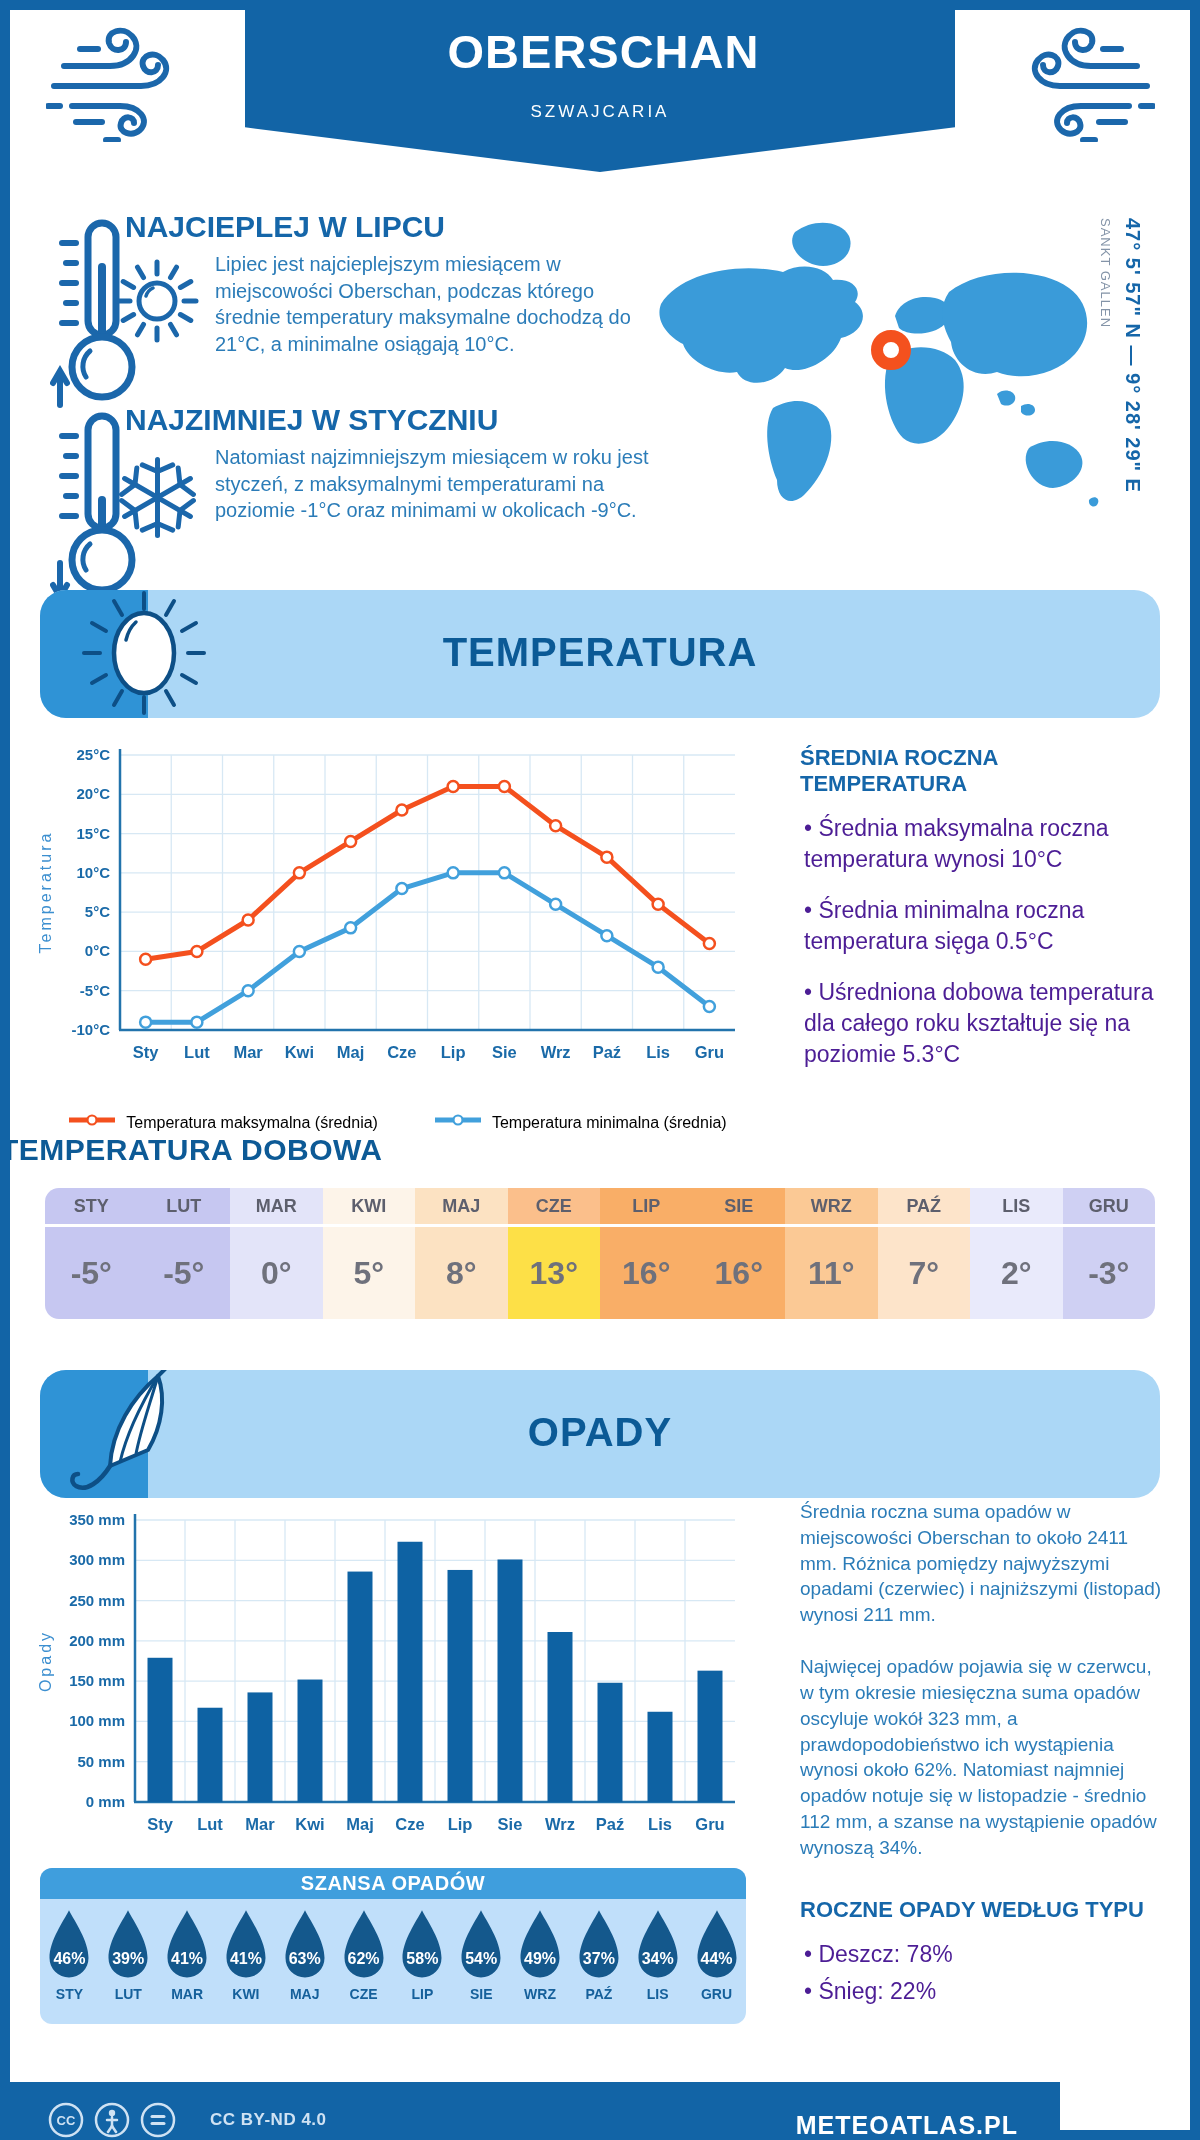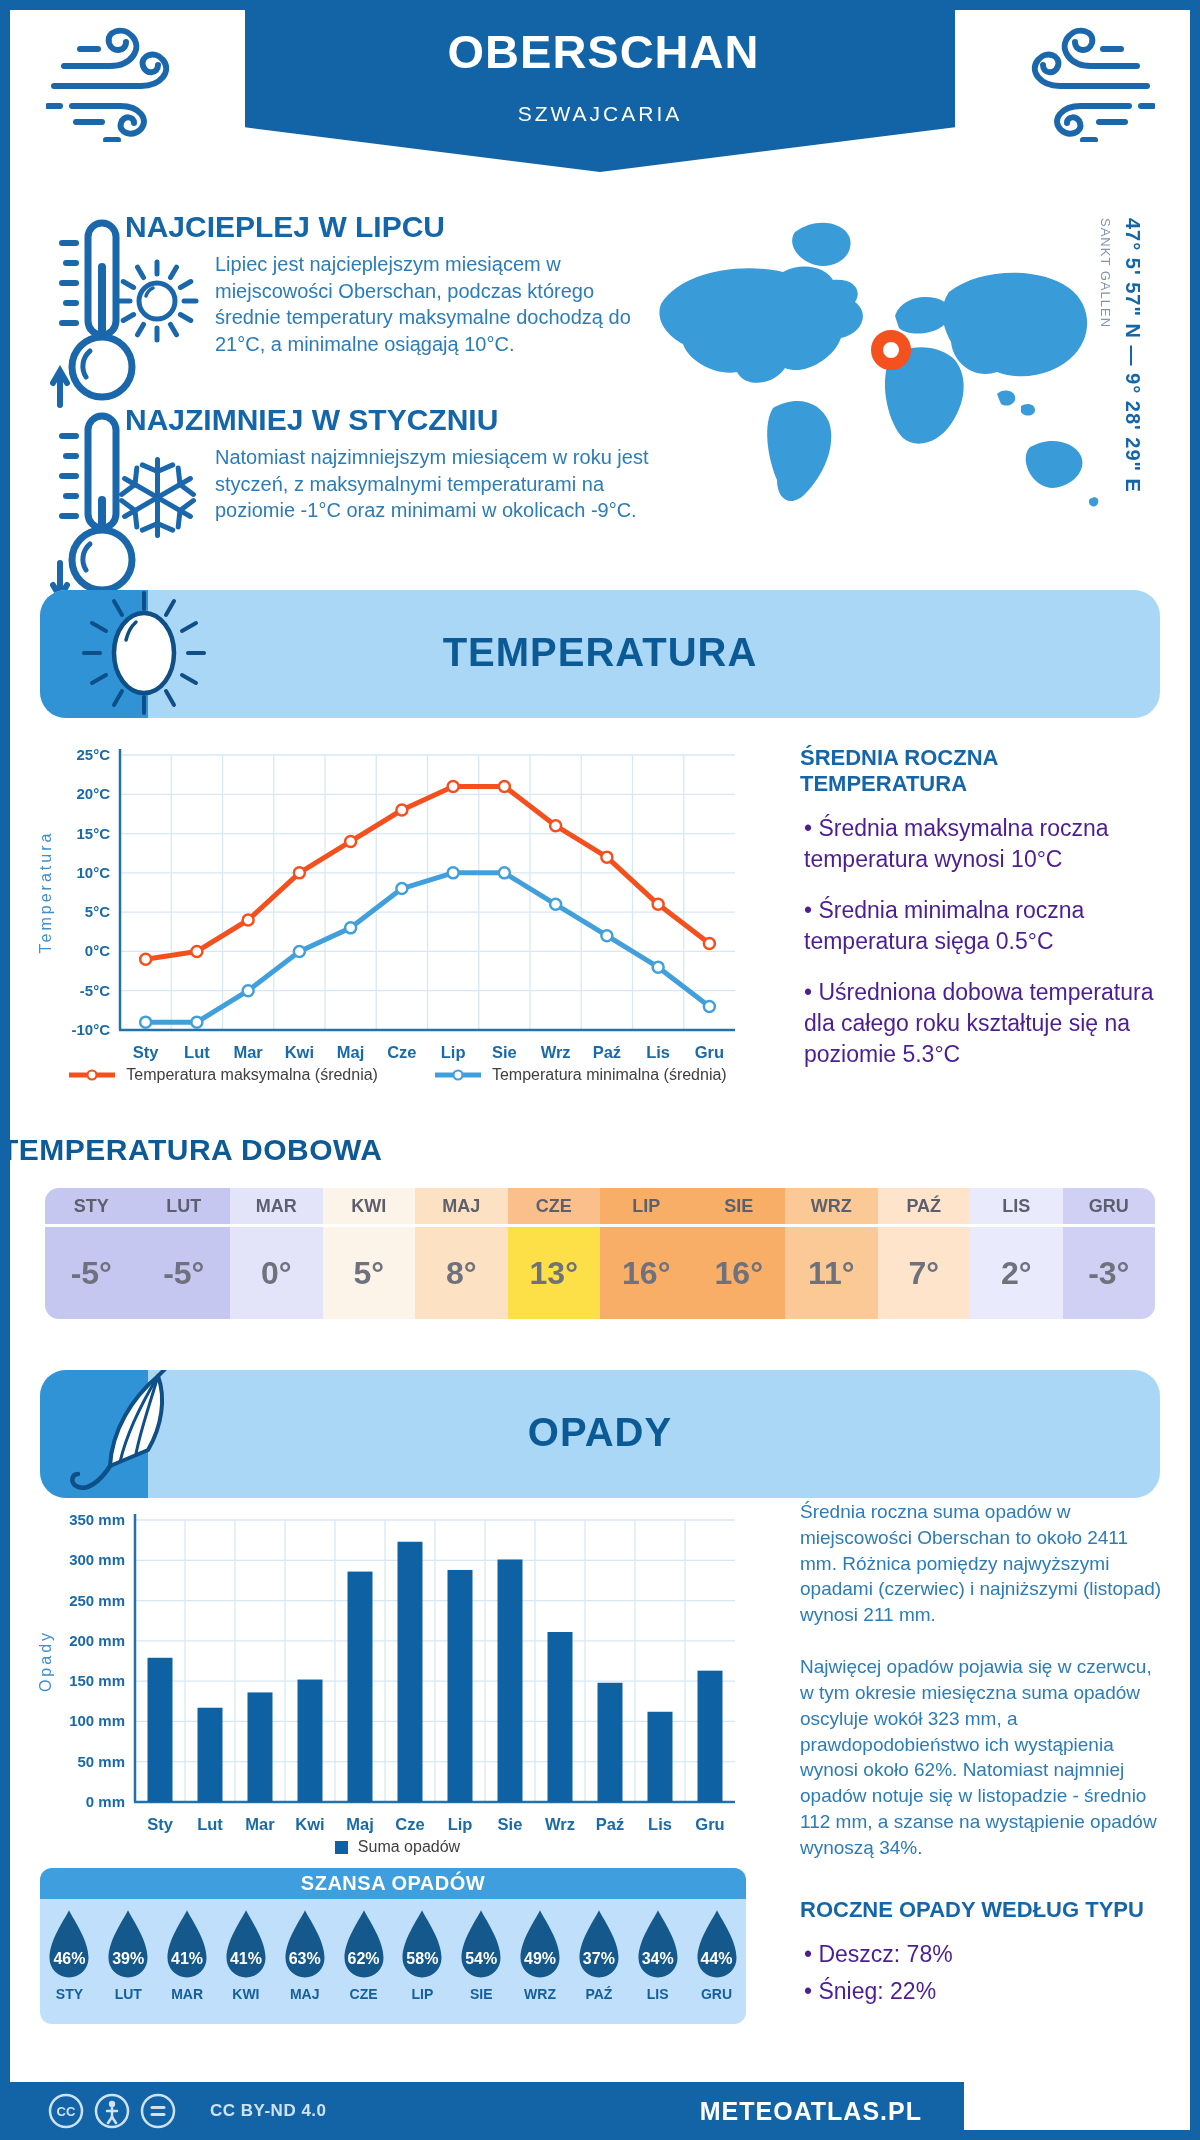--- a/index.html
+++ b/index.html
@@ -6,21 +6,21 @@
   .page{position:relative;width:1200px;height:2140px;background:#fff;overflow:hidden;
         font-family:"Liberation Sans","DejaVu Sans",sans-serif;}
   .frame{position:absolute;inset:0;border:10px solid #1264a6;z-index:40;pointer-events:none;}
   svg{display:block}
   
   .banner{position:absolute;left:245px;top:0;width:710px;height:172px;background:#1264a6;
           clip-path:polygon(0 0,100% 0,100% 74%,50% 100%,0 74%);}
   .banner .title{position:absolute;left:7px;right:0;top:24px;text-align:center;color:#fff;
           font-size:47px;font-weight:800;letter-spacing:1px;}
   .banner .subtitle{position:absolute;left:0;right:0;top:102px;text-align:center;color:#fff;
-          font-size:21px;font-weight:400;letter-spacing:3px;}
+          font-size:17px;font-weight:400;letter-spacing:3px;}
   .wind{position:absolute;top:22px;width:190px;height:120px;}
   .wind.left{left:46px}.wind.right{left:965px;transform:scaleX(-1);}
   
   .hl-h{position:absolute;left:125px;width:520px;font-size:30px;font-weight:800;color:#1566a9;}
   .hl-p{position:absolute;left:215px;width:445px;font-size:20px;line-height:1.33;color:#2b7cb8;}
   .thermo{position:absolute;left:50px;width:90px;height:195px;}
   .sun-small{position:absolute;left:112px;width:90px;height:90px;}
   .snow{position:absolute;left:110px;width:95px;height:95px;}
   
   .map{position:absolute;left:645px;top:208px;width:460px;height:335px;}
@@ -32,21 +32,21 @@
   .secban .sq{position:absolute;left:0;top:0;width:108px;height:128px;background:#2f93d6;
           border-radius:26px 0 0 26px;}
   .secban .bicon{position:absolute;left:0;top:0;width:190px;height:128px;}
   .secban .btitle{position:absolute;left:0;right:0;top:40px;text-align:center;font-size:40px;
           font-weight:800;color:#0b5a96;letter-spacing:1px;}
   
   .chart{position:absolute;left:40px;}
   .axis-title{position:absolute;width:240px;height:22px;text-align:center;transform:rotate(-90deg);
           font-size:16px;color:#3c8fd0;letter-spacing:3px;}
   .legend{position:absolute;left:45px;width:705px;display:flex;justify-content:center;gap:56px;}
-  .legend .item{display:flex;align-items:center;gap:10px;font-size:16px;color:#404040;}
+  .legend .item{display:flex;align-items:flex-start;gap:10px;font-size:16px;color:#000000;margin-top:48px;}
   
   .sidecol{position:absolute;left:800px;width:370px;}
   .side-h{font-size:22px;font-weight:800;color:#1566a9;margin:0 0 16px 0;}
   .side-b{font-size:23px;line-height:1.35;color:#4c1d95;margin:0 0 20px 4px;}
   .side-p{font-size:19px;line-height:1.36;color:#2b7cb8;margin:0 0 26px 0;}
   
   .daily-h{position:absolute;left:0;right:0;top:1133px;text-align:left;font-size:30px;
           font-weight:800;color:#0d5a96;letter-spacing:.5px;}
   .daily{position:absolute;left:45px;top:1188px;width:1110px;display:flex;border-radius:14px;overflow:hidden;}
   .dcol{flex:1;display:flex;flex-direction:column;gap:3px;}
@@ -56,22 +56,22 @@
   .chance{position:absolute;left:40px;top:1868px;width:706px;height:156px;border-radius:12px;
           overflow:hidden;background:#c0dffa;}
   .chance .chead{height:31px;line-height:31px;background:#3f9edd;text-align:center;color:#fff;
           font-size:20px;font-weight:700;letter-spacing:.5px;}
   .chance .cbody{position:absolute;left:0;top:31px;right:0;bottom:0;display:flex;}
   .dropcol{flex:1;display:flex;flex-direction:column;align-items:center;padding-top:9px;}
   .dropwrap{position:relative;width:52px;height:76px;}
   .pct{position:absolute;left:0;right:0;top:42px;text-align:center;color:#fff;font-size:16px;font-weight:700;}
   .dropm{margin-top:2px;font-size:14px;font-weight:700;color:#15609b;}
   
-  .footer{position:absolute;left:0;top:2082px;width:964px;height:58px;background:#1264a6;z-index:45;
-          display:flex;align-items:center;}
+  .footer{position:absolute;left:0;top:2082px;width:1060px;height:58px;background:#1264a6;z-index:45;
+          display:flex;align-items:flex-end;}
   .footer .lic{display:flex;align-items:center;gap:14px;margin-left:46px;}
   .footer .lictext{font-size:17px;font-weight:700;color:#cfe2f3;letter-spacing:.5px;}
   .footer .site{margin-left:auto;margin-right:42px;font-size:25px;font-weight:800;color:#fff;letter-spacing:1px;}
 </style>
 </head>
 <body>
 
 <div class="page">
 
   <svg class="wind left" viewBox="0 0 190 120">

